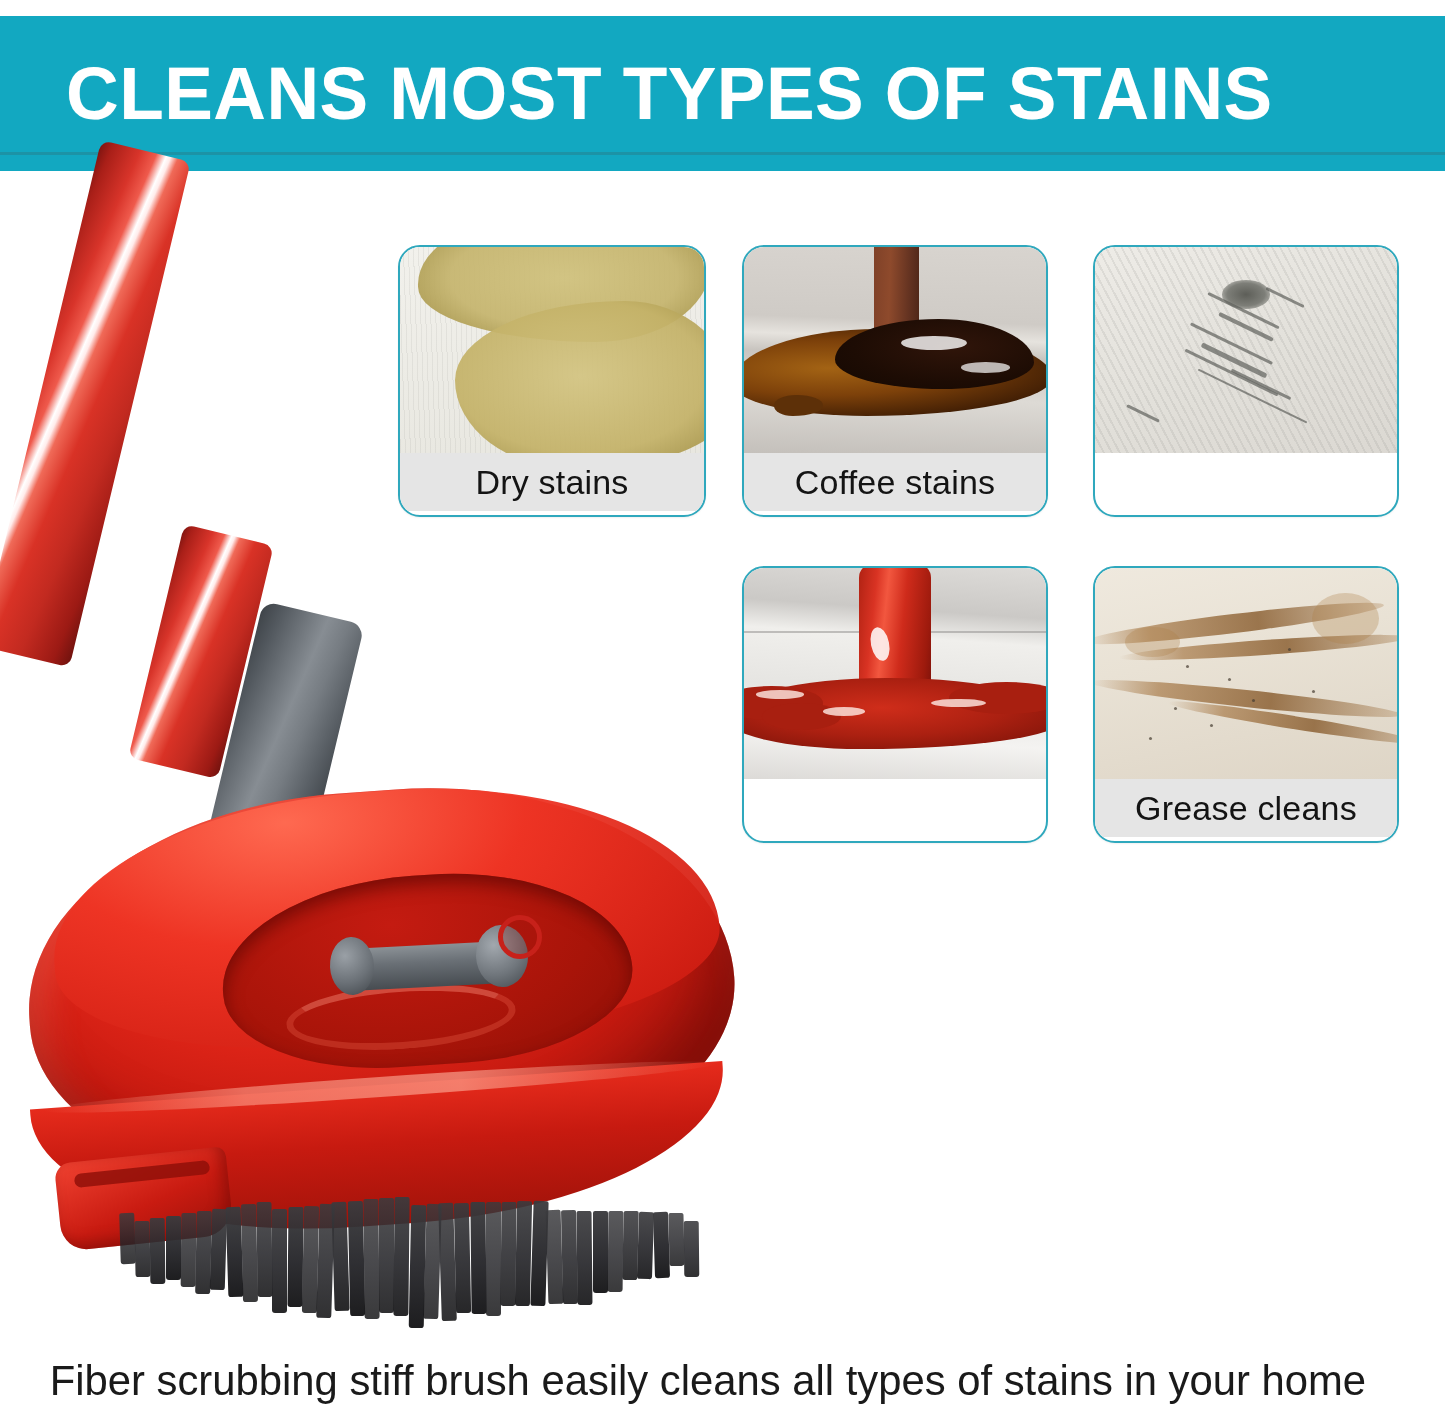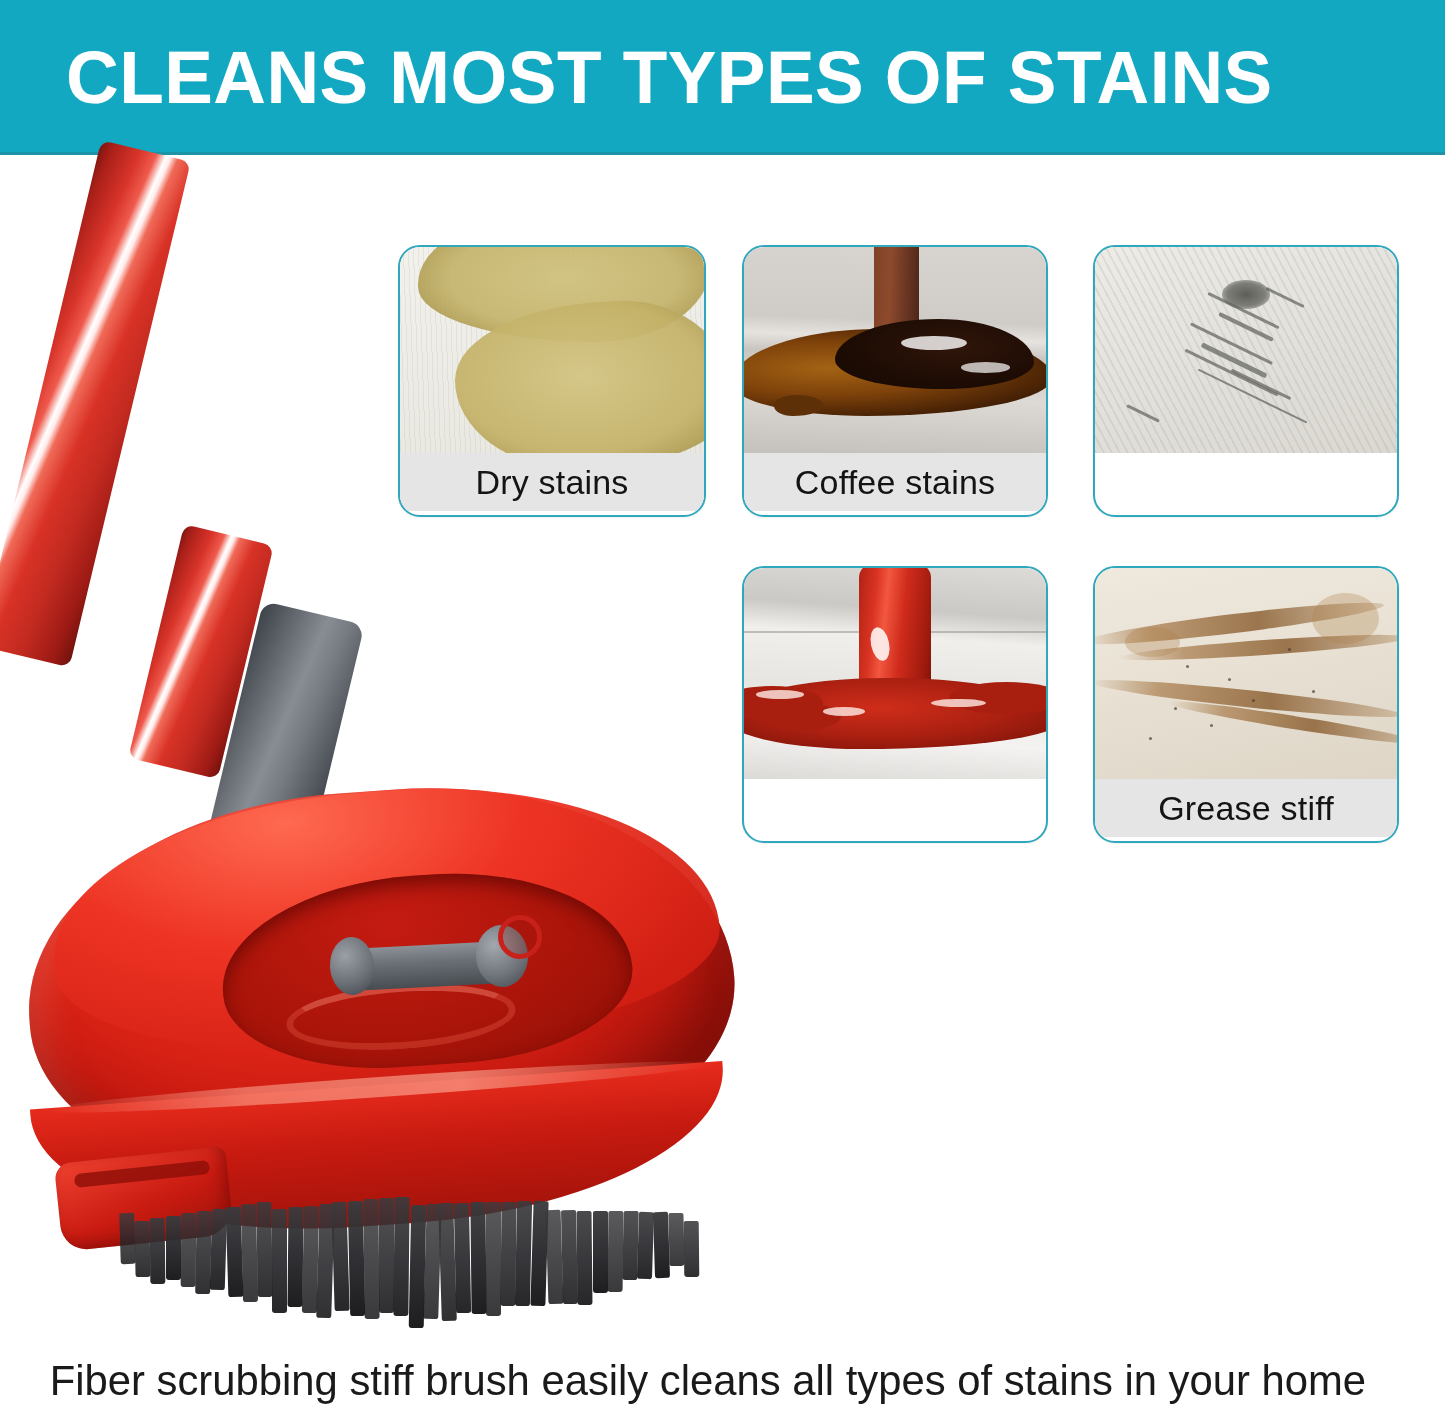--- a/index.html
+++ b/index.html
@@ -6,21 +6,21 @@
   html,body { width:1445px; height:1409px; }
   body {
     background:#ffffff;
     font-family:"Liberation Sans", sans-serif;
     overflow:hidden;
     position:relative;
   }
 
   
   #banner {
-    position:absolute; left:0; top:0; width:1445px; height:155px;
+    position:absolute; left:0; top:16px; width:1445px; height:155px;
     background:#12A8C1;
     display:flex; align-items:center;
   }
   #banner-title {
     color:#ffffff;
     font-size:74px;
     font-weight:bold;
     letter-spacing:0.5px;
     margin-left:66px;
     white-space:nowrap;
@@ -478,16 +478,16 @@
       <div class="fleck" style="left:30%;top:46%;"></div>
       <div class="fleck" style="left:44%;top:52%;"></div>
       <div class="fleck" style="left:52%;top:62%;"></div>
       <div class="fleck" style="left:26%;top:66%;"></div>
       <div class="fleck" style="left:64%;top:38%;"></div>
       <div class="fleck" style="left:38%;top:74%;"></div>
       <div class="fleck" style="left:72%;top:58%;"></div>
       <div class="fleck" style="left:18%;top:80%;"></div>
     </div>
   </div>
-  <div class="card-label">Grease stiff</div>
+  <div class="card-label">Grease cleans</div>
 </div>
 
 <div id="footer-caption">Fiber scrubbing stiff brush easily cleans all types of stains in your home</div>
 
 </body></html>

